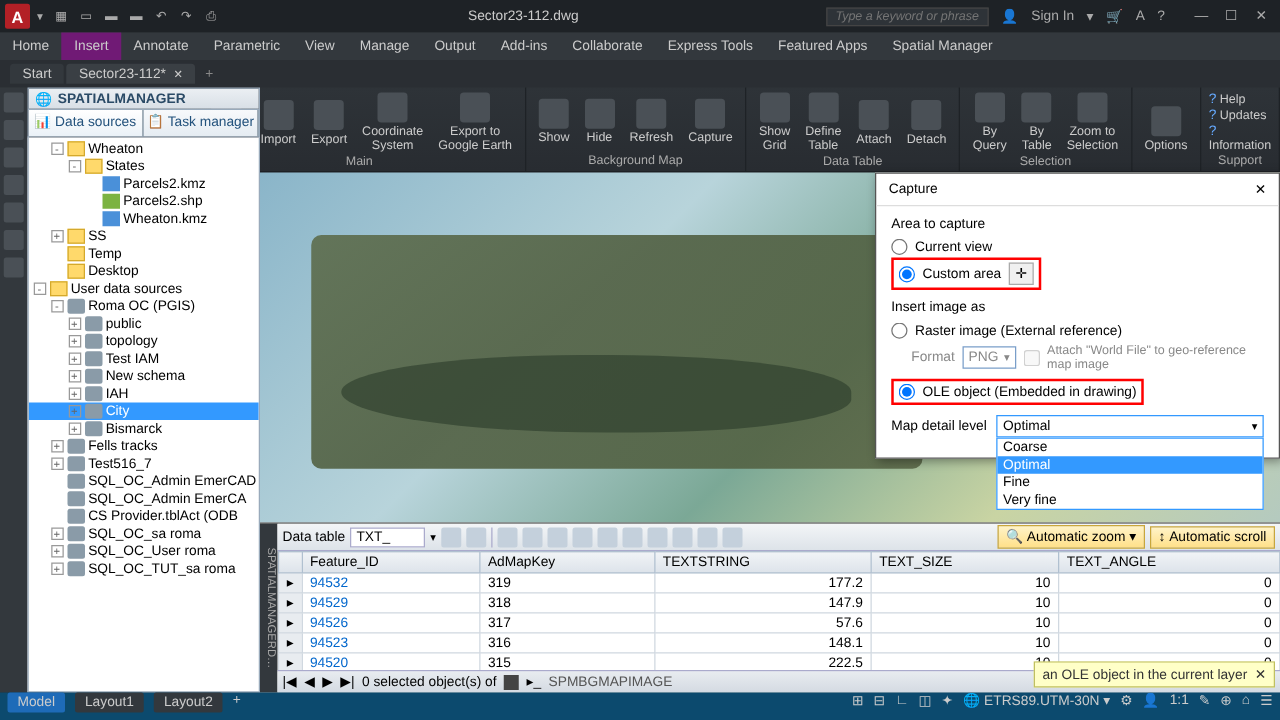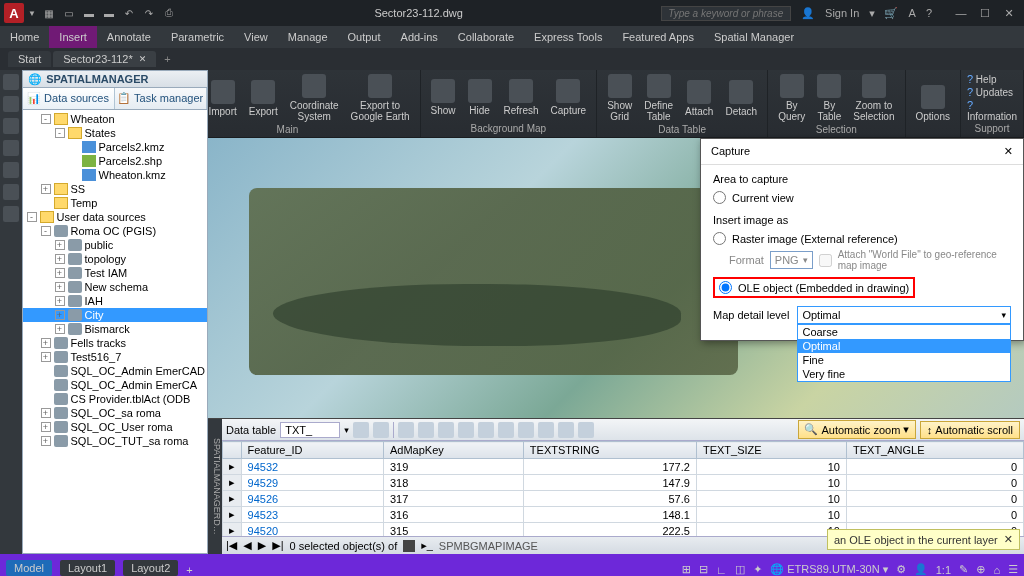--- a/index.html
+++ b/index.html
@@ -67,21 +67,21 @@
 .dt-toolbar .sel-box{border:1px solid #aac;padding:1px 4px;min-width:60px;background:#fff}
 .dt-toolbar .ico{width:16px;height:16px;background:#c4d0dc;border-radius:2px}
 .auto-btn{background:linear-gradient(#fff3c8,#ffe089);border:1px solid #c9a63a;padding:2px 6px;display:flex;align-items:center;gap:3px}
 .grid{flex:1;overflow:auto}
 .grid table{border-collapse:collapse;width:100%;font-size:11px}
 .grid th{background:linear-gradient(#f0f3f6,#dde3ea);border:1px solid #b0c0d0;padding:2px 6px;text-align:left;font-weight:normal}
 .grid td{border:1px solid #d0d8e0;padding:1px 6px}
 .grid td.link{color:#0066cc}
 .grid td.r{text-align:right}
 .dt-status{height:18px;background:linear-gradient(#e8ecf0,#d4dae2);border-top:1px solid #aac;display:flex;align-items:center;padding:0 4px;gap:6px;font-size:10px}
-.statusbar{position:absolute;bottom:0;left:0;right:0;height:22px;background:#6d28d9;display:flex;align-items:flex-end;color:#ccc;padding:0 6px;gap:8px;font-size:10px}
+.statusbar{position:absolute;bottom:0;left:0;right:0;height:22px;background:#0c4a6e;display:flex;align-items:flex-start;color:#ccc;padding:0 6px;gap:8px;font-size:10px}
 .statusbar .mtab{background:#33383d;padding:2px 8px;border-radius:2px}
 .statusbar .mtab.active{background:#1e6bb8}
 .statusbar .sp{flex:1}
 .tooltip{position:absolute;right:4px;bottom:26px;background:#ffffc8;border:1px solid #c0c060;padding:3px 6px;color:#333;font-size:10px;z-index:30;display:flex;align-items:center;gap:6px}
 </style>
 </head>
 <body>
 
 <div class="titlebar">
   <div class="app-icon">A</div>
@@ -299,20 +299,25 @@
         <div class="tree-item" style="padding-left: 18px;">
           <span class="exp">+</span>
           <span class="ficon fld"></span>
           <span>SS</span>
         </div>
         <div class="tree-item" style="padding-left: 18px;">
           <span style="width:10px"></span>
           <span class="ficon fld"></span>
           <span>Temp</span>
         </div>
+        <div class="tree-item" style="padding-left: 18px;">
+          <span style="width:10px"></span>
+          <span class="ficon fld"></span>
+          <span>Desktop</span>
+        </div>
         <div class="tree-item" style="padding-left: 4px;">
           <span class="exp">-</span>
           <span class="ficon fld"></span>
           <span>User data sources</span>
         </div>
         <div class="tree-item" style="padding-left: 18px;">
           <span class="exp">-</span>
           <span class="ficon db"></span>
           <span>Roma OC (PGIS)</span>
         </div>
@@ -403,20 +408,25 @@
       <span>Capture</span>
       <span>✕</span>
     </div>
     <div class="dlg-body">
       <div class="fs">
         <div class="fs-lbl">Area to capture</div>
         <div class="radio-row">
             <input type="radio" style="">
             <span>Current view</span>
           </div>
+        <div class="hl">
+          <input type="radio" checked="" style="">
+          <span>Custom area</span>
+          <span class="pick-btn">✛</span>
+        </div>
       </div>
       <div class="fs">
         <div class="fs-lbl">Insert image as</div>
         <div class="radio-row">
             <input type="radio" style="">
             <span>Raster image (External reference)</span>
           </div>
         <div class="radio-row" style="padding-left:16px;color:#888">
           <span>Format</span>
           <span class="combo" style="width:50px">

